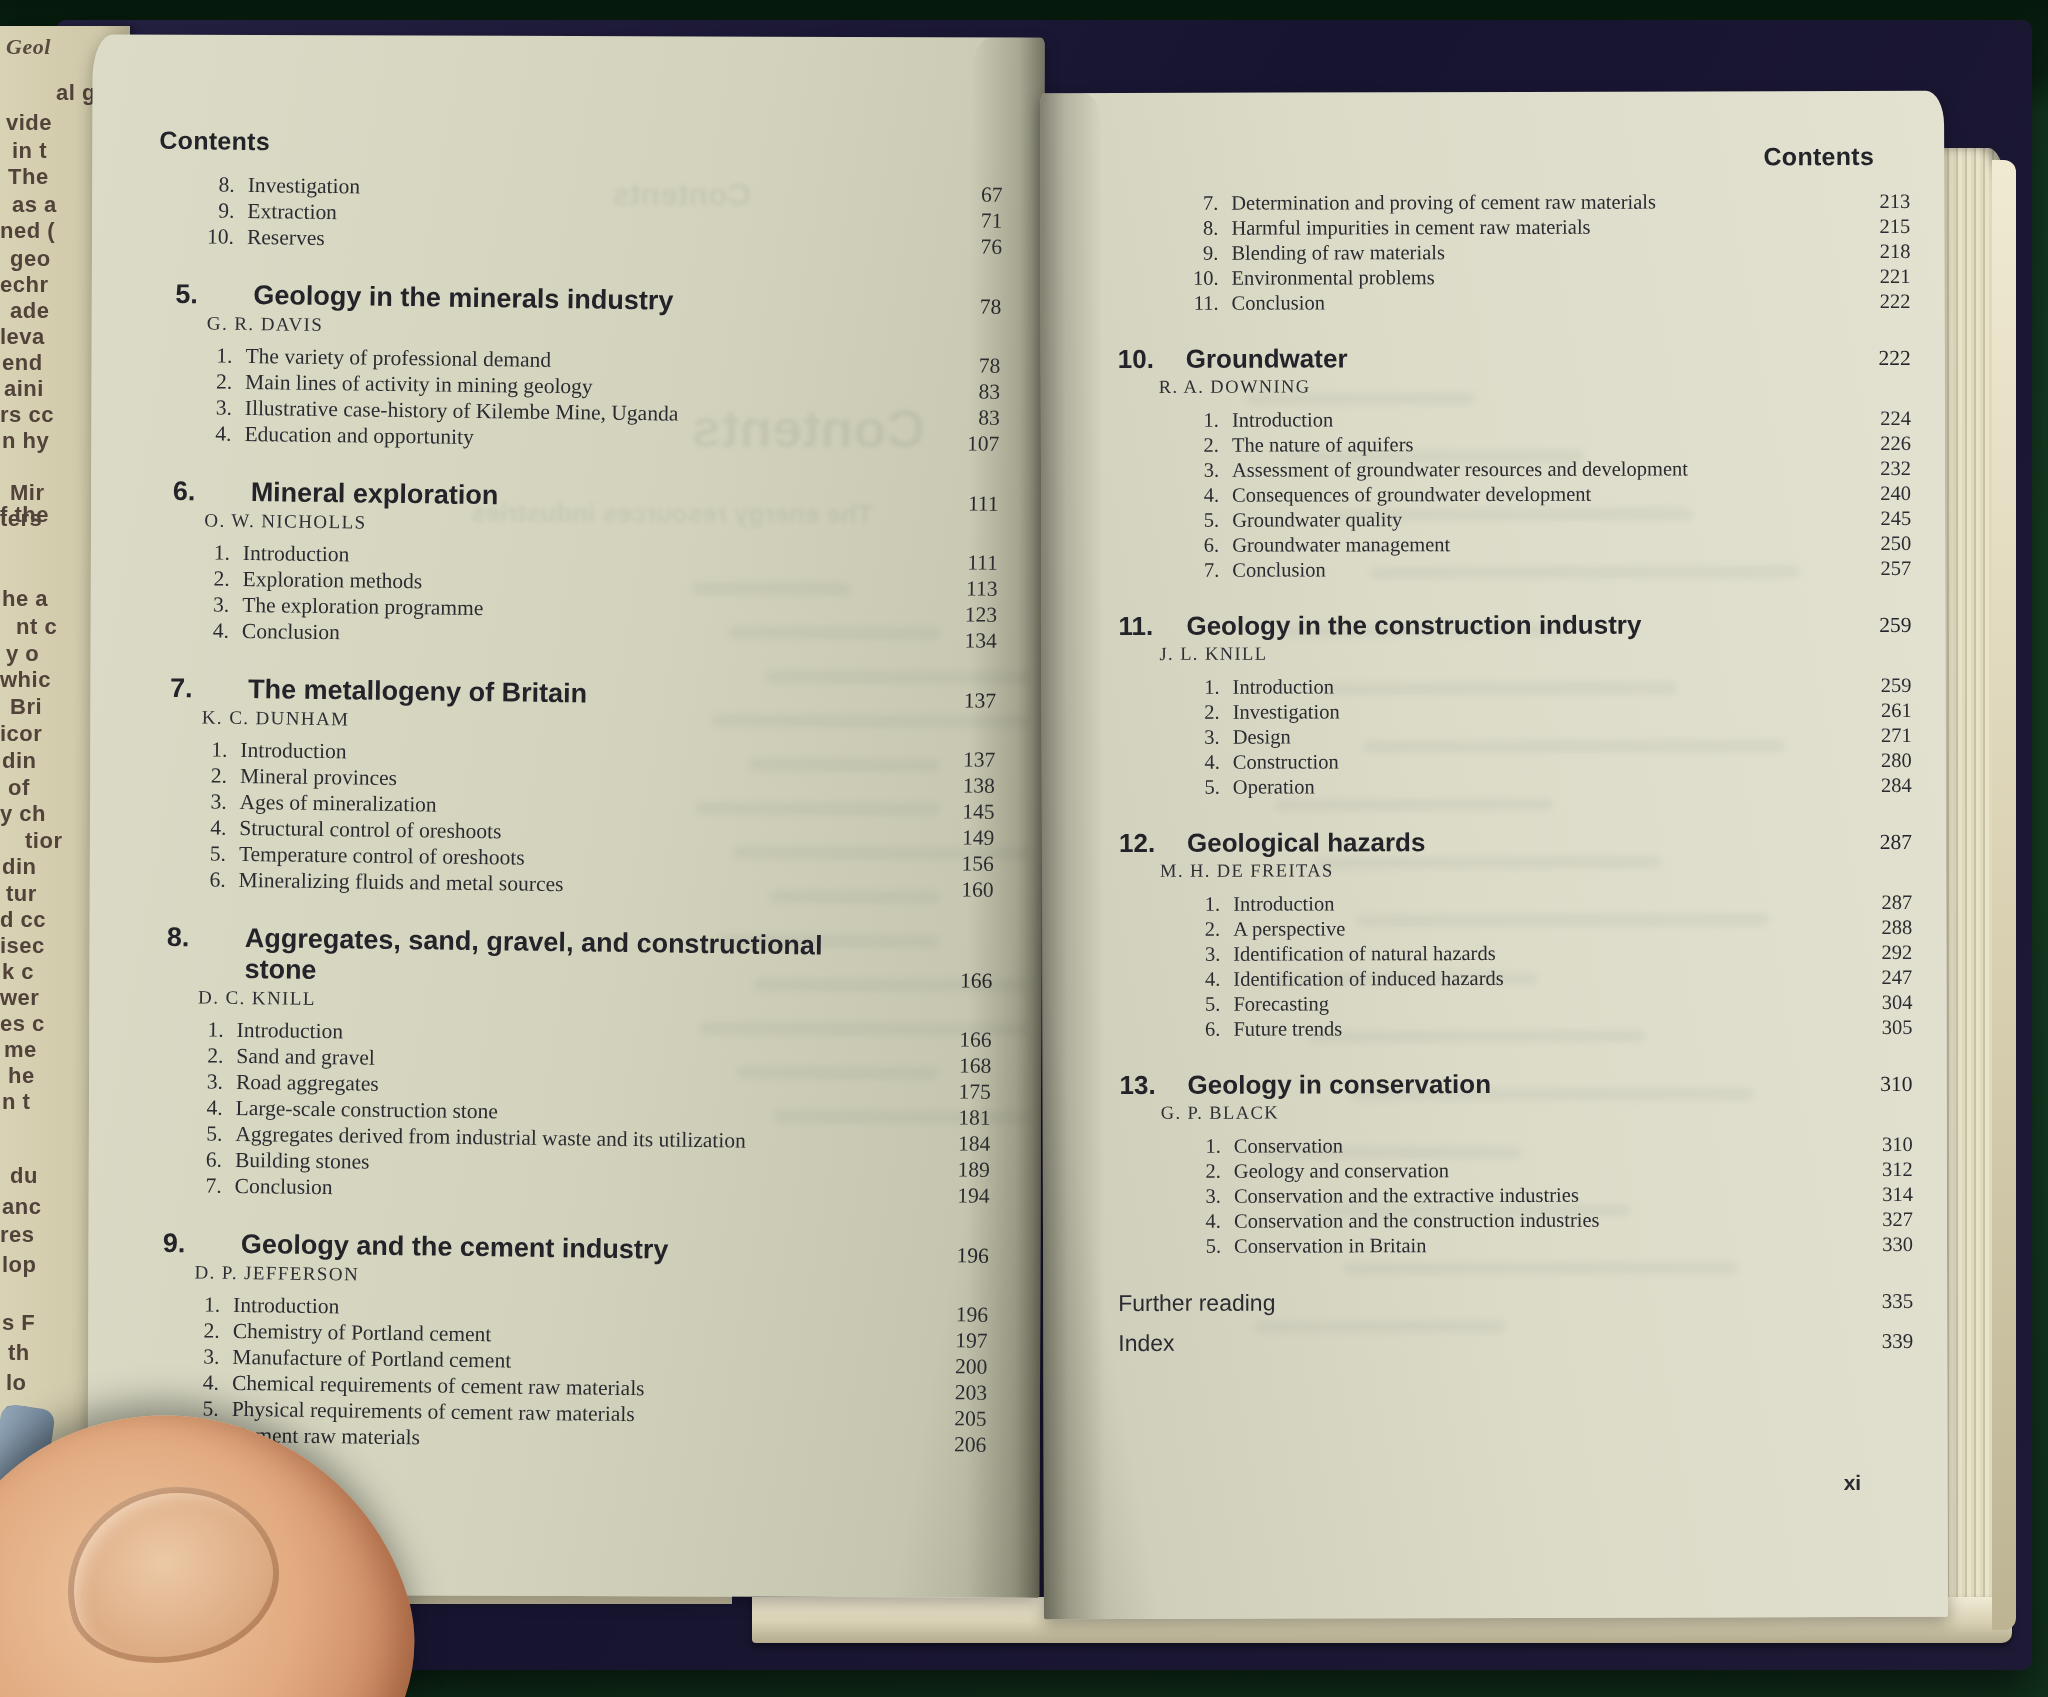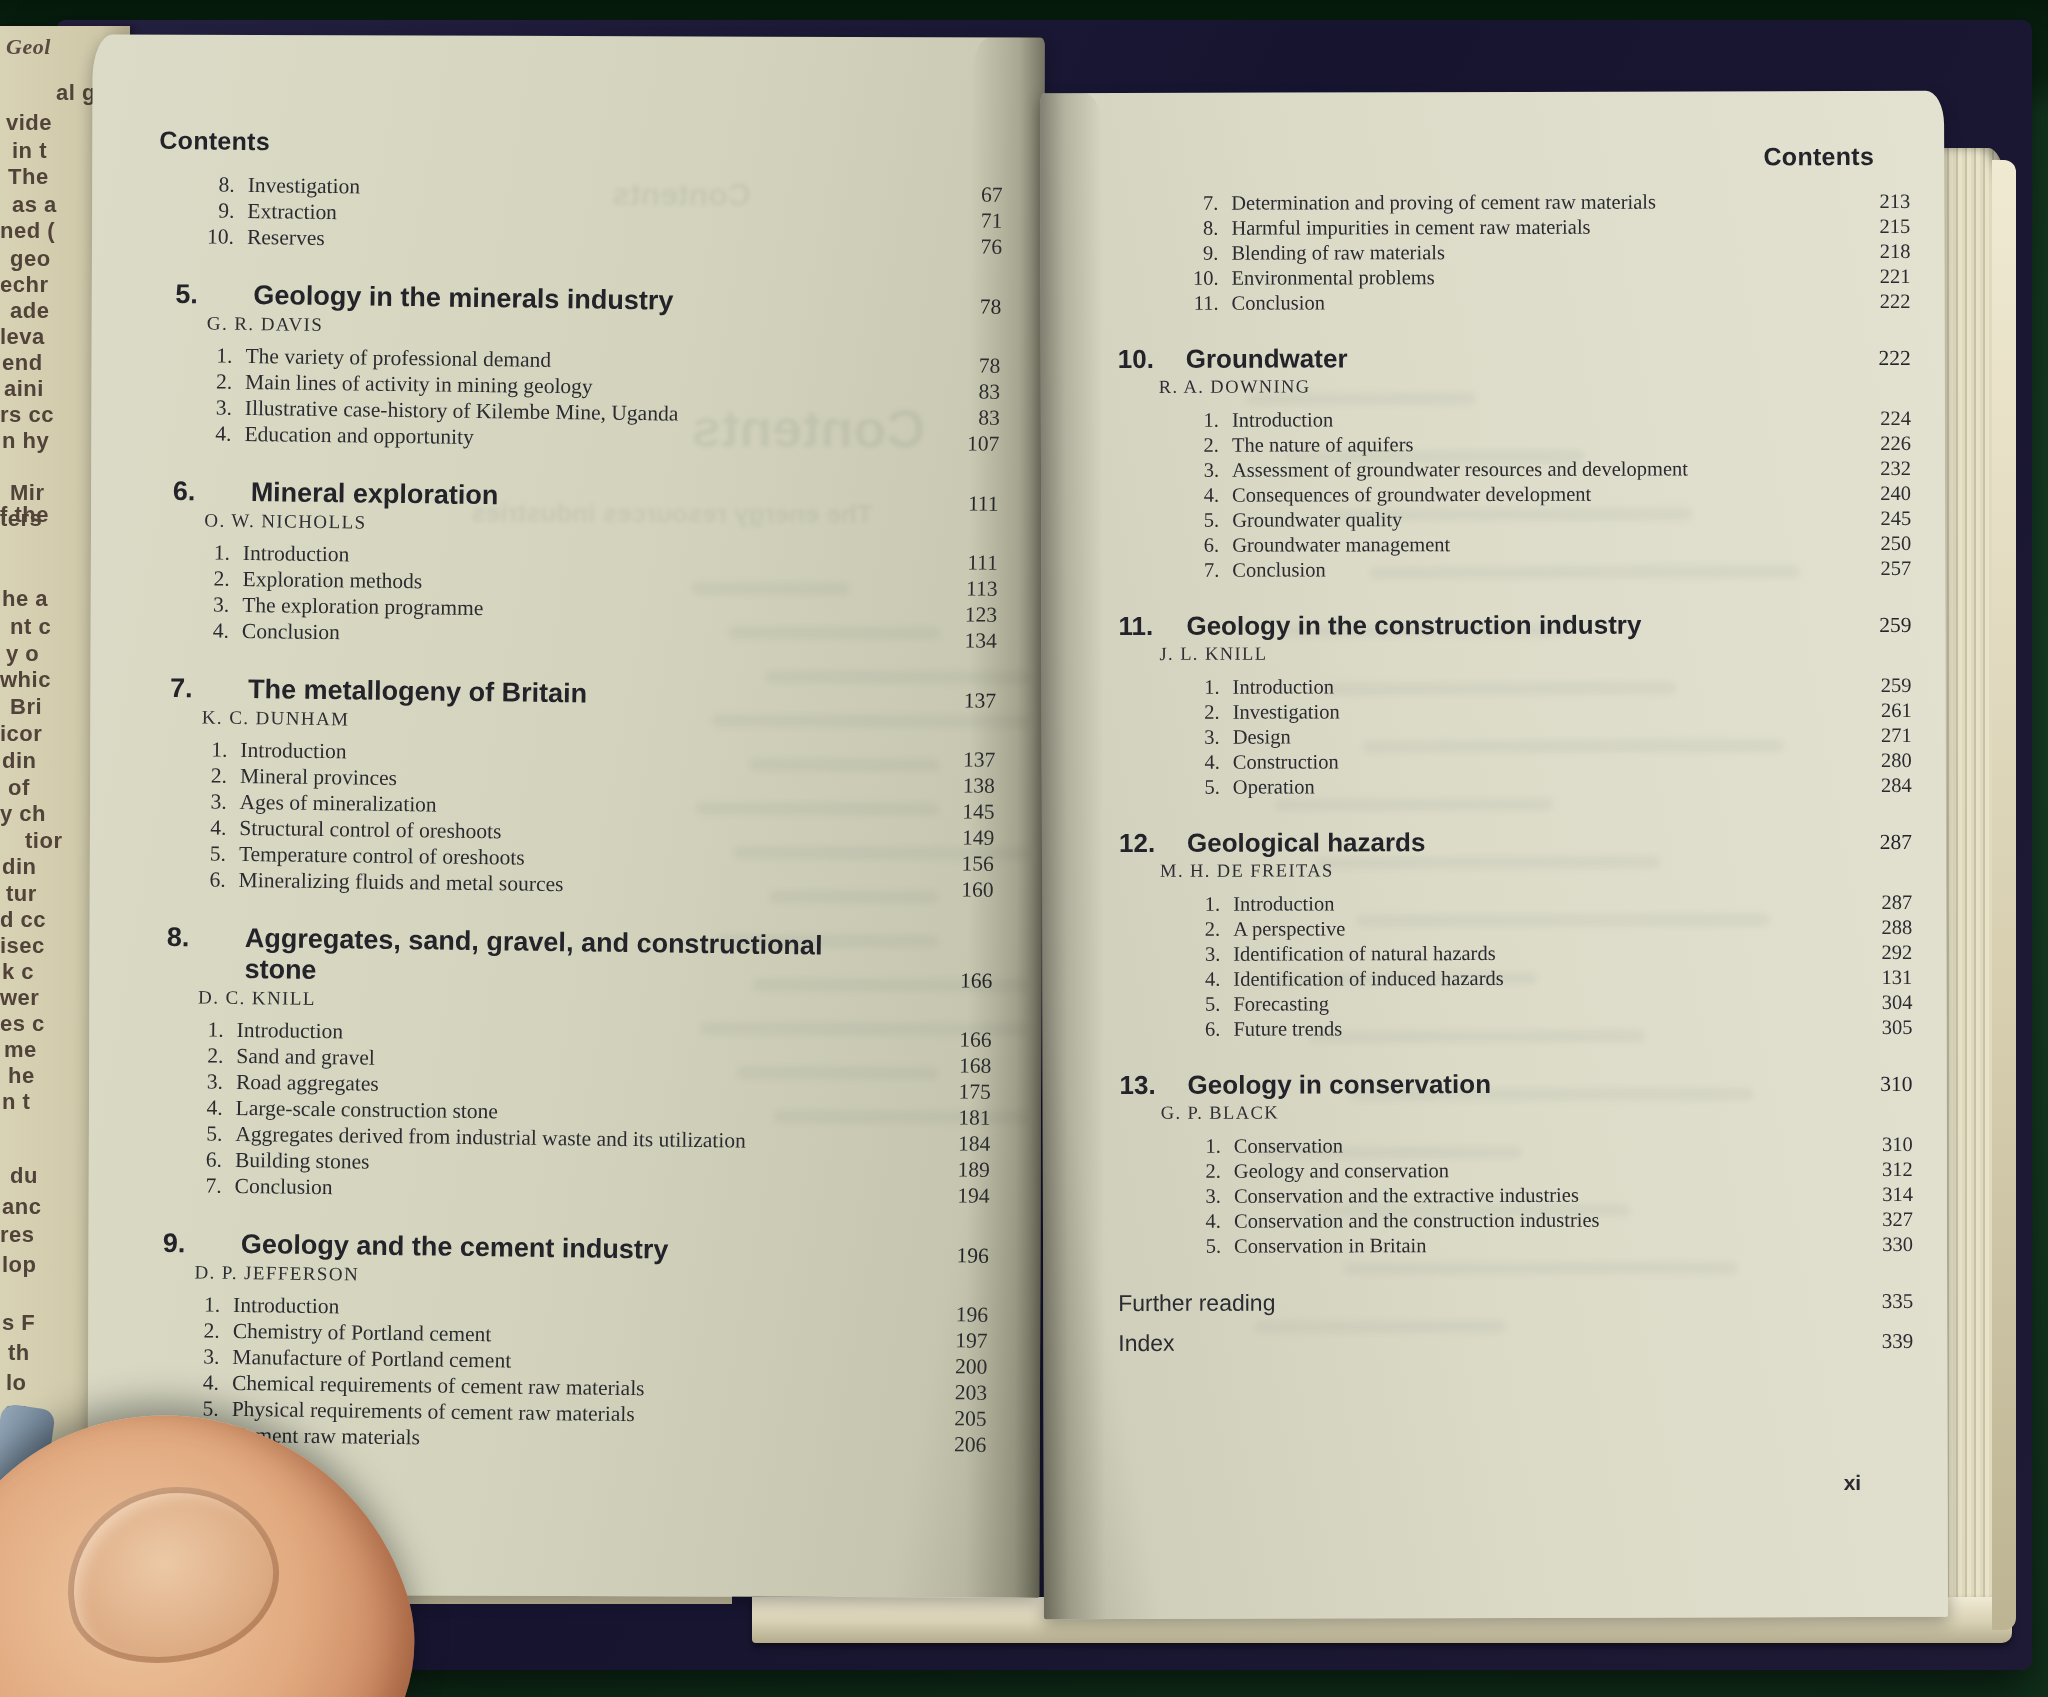--- a/index.html
+++ b/index.html
@@ -118,21 +118,21 @@
       <span class="frag" style="left: 10px; top: 272px;">ade</span>
       <span class="frag" style="left: 0px; top: 298px;">leva</span>
       <span class="frag" style="left: 2px; top: 324px;">end</span>
       <span class="frag" style="left: 4px; top: 350px;">aini</span>
       <span class="frag" style="left: 0px; top: 376px;">rs cc</span>
       <span class="frag" style="left: 2px; top: 402px;">n hy</span>
       <span class="frag" style="left: 0px; top: 428px; margin-top: 48px;">f the</span>
       <span class="frag" style="left: 10px; top: 454px;">Mir</span>
       <span class="frag" style="left: 0px; top: 480px;">ters</span>
       <span class="frag" style="left: 2px; top: 560px;">he a</span>
-      <span class="frag" style="left: 10px; top: 588px; text-align: right;">nt c</span>
+      <span class="frag" style="left: 16px; top: 588px; text-align: right;">nt c</span>
       <span class="frag" style="left: 6px; top: 615px;">y o</span>
       <span class="frag" style="left: 0px; top: 641px;">whic</span>
       <span class="frag" style="left: 10px; top: 668px;">Bri</span>
       <span class="frag" style="left: 0px; top: 695px;">icor</span>
       <span class="frag" style="left: 2px; top: 722px;">din</span>
       <span class="frag" style="left: 8px; top: 749px;">of</span>
       <span class="frag" style="left: 0px; top: 775px;">y ch</span>
       <span class="frag" style="left: 2px; top: 802px; margin-left: 23px;">tior</span>
       <span class="frag" style="left: 2px; top: 828px;">din</span>
       <span class="frag" style="left: 6px; top: 855px;">tur</span>
@@ -547,21 +547,21 @@
               <span class="ipage">288</span>
             </div>
             <div class="irow">
               <span class="inum">3.</span>
               <span class="ilabel">Identification of natural hazards</span>
               <span class="ipage">292</span>
             </div>
             <div class="irow">
               <span class="inum">4.</span>
               <span class="ilabel">Identification of induced hazards</span>
-              <span class="ipage">131</span>
+              <span class="ipage">247</span>
             </div>
             <div class="irow">
               <span class="inum">5.</span>
               <span class="ilabel">Forecasting</span>
               <span class="ipage">304</span>
             </div>
             <div class="irow">
               <span class="inum">6.</span>
               <span class="ilabel">Future trends</span>
               <span class="ipage">305</span>

